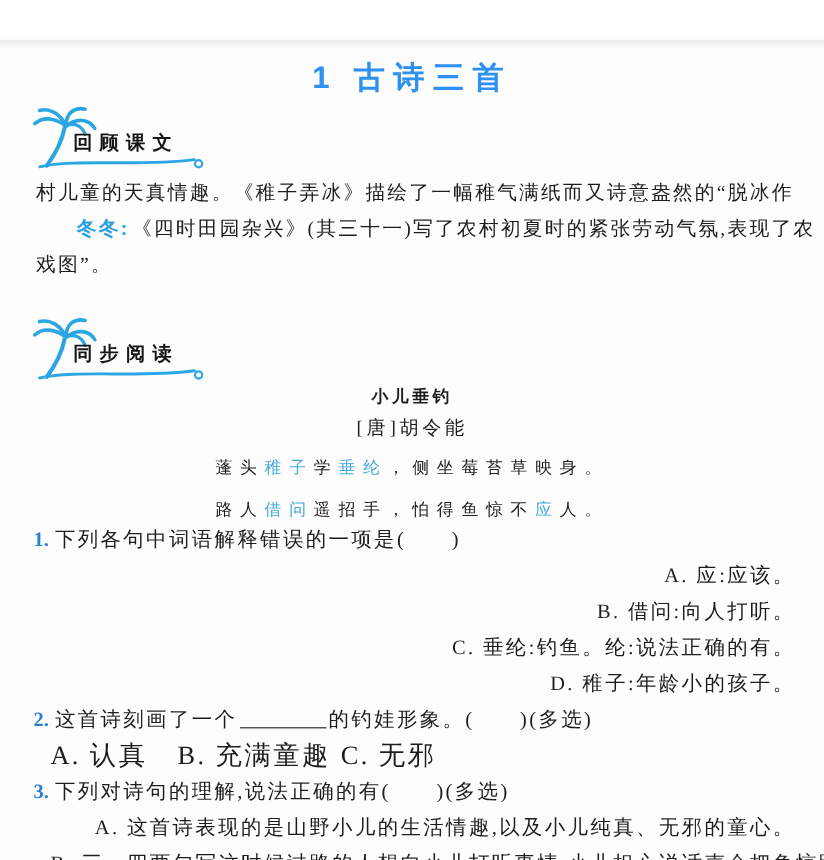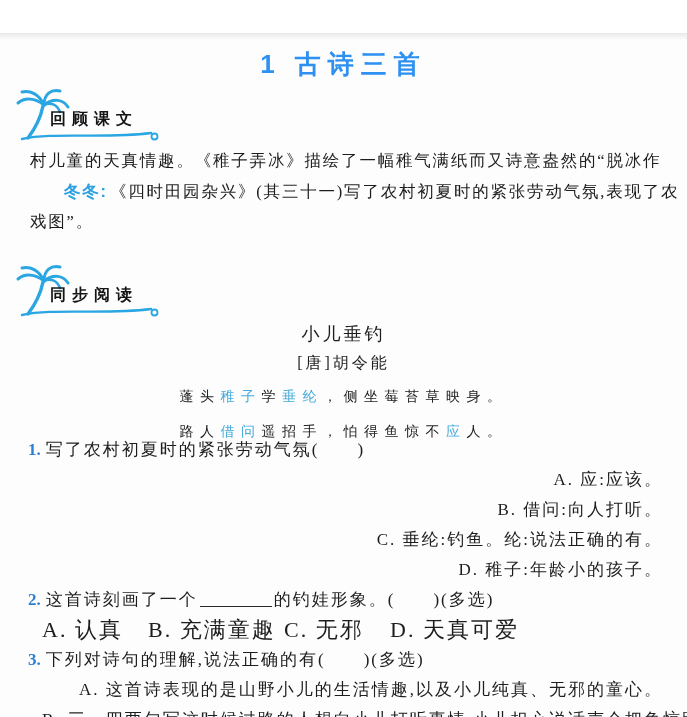--- a/index.html
+++ b/index.html
@@ -28,21 +28,21 @@
   
   .title{
     position:absolute;top:14px;left:0;width:100%;
     text-align:center;
     font-family:"Liberation Sans","DejaVu Sans",sans-serif;
     font-weight:bold;font-size:26px;color:var(--accent-blue);
   }
   .title .num{margin-right:20px;letter-spacing:0;}
   .title .name{letter-spacing:7px;}
   
-  .badge{position:absolute;left:13px;width:152px;height:58px;}
+  .badge{position:absolute;left:24px;width:152px;height:58px;}
   .badge svg{position:absolute;top:0;left:0;}
   .badge .badge-text{
     position:absolute;left:37px;top:21px;
     font-family:"Liberation Sans","DejaVu Sans",sans-serif;
     font-weight:bold;font-size:16px;color:#151515;letter-spacing:6px;
     white-space:nowrap;
   }
   .badge-review{top:55px;}
   .badge-reading{top:231px;}
   
@@ -54,21 +54,21 @@
   .pline.indent{padding-left:34px;}
   .speaker{
     color:var(--speaker-blue);font-weight:bold;
     font-family:"Liberation Sans","DejaVu Sans",sans-serif;
     margin-right:2px;
   }
   
   .poem{position:absolute;top:289px;left:0;width:100%;text-align:center;}
   .poem-title{
     font-family:"Liberation Sans","DejaVu Sans",sans-serif;
-    font-weight:normal;font-size:18px;letter-spacing:3px;
+    font-weight:bold;font-size:14px;letter-spacing:3px;
   }
   .poem-author{font-size:16px;letter-spacing:3px;margin-top:7px;}
   .poem-line{font-size:14px;letter-spacing:6.5px;margin-top:11px;line-height:24px;}
   .hl{color:var(--highlight-blue);}
   
   .questions{position:absolute;top:402px;left:28px;right:24px;}
   .q-line,.opt-line{
     font-size:17px;line-height:30px;letter-spacing:2px;white-space:nowrap;
   }
   .qnum{
@@ -144,35 +144,34 @@
       <span>蓬头</span><span class="hl">稚子</span><span>学</span><span class="hl">垂纶</span><span>，侧坐莓苔草映身。</span>
     </div>
     <div class="poem-line">
       <span>路人</span><span class="hl">借问</span><span>遥招手，怕得鱼惊不</span><span class="hl">应</span><span>人。</span>
     </div>
   </div>
 
   <div class="questions">
 
     <div class="q-line">
-      <span class="qnum">1.</span><span>写了农村初夏时的紧张劳动气氛(　　)</span>
+      <span class="qnum">1.</span><span>下列各句中词语解释错误的一项是(　　)</span>
     </div>
     <div class="opt-line">A. 应:应该。</div>
     <div class="opt-line">B. 借问:向人打听。</div>
     <div class="opt-line">C. 垂纶:钓鱼。纶:说法正确的有。</div>
     <div class="opt-line">D. 稚子:年龄小的孩子。</div>
 
     <div class="q-line">
       <span class="qnum">2.</span><span>这首诗刻画了一个</span><span class="blank"></span><span>的钓娃形象。(　　)(多选)</span>
     </div>
     <div class="opt-row">
       <span class="o0">A. 认真</span>
       <span class="o1">B. 充满童趣</span>
       <span class="o2">C. 无邪</span>
-      <span class="o3">D. 天真可爱</span>
     </div>
 
     <div class="q-line">
       <span class="qnum">3.</span><span>下列对诗句的理解,说法正确的有(　　)(多选)</span>
     </div>
     <div class="opt-line">A. 这首诗表现的是山野小儿的生活情趣,以及小儿纯真、无邪的童心。</div>
     <div class="opt-line">B. 三、四两句写这时候过路的人想向小儿打听事情,小儿担心说话声会把鱼惊跑,</div>
     <div class="opt-line opt-cont">赶快用“遥招手”的动作请路人不要作声</div>
 
   </div>

